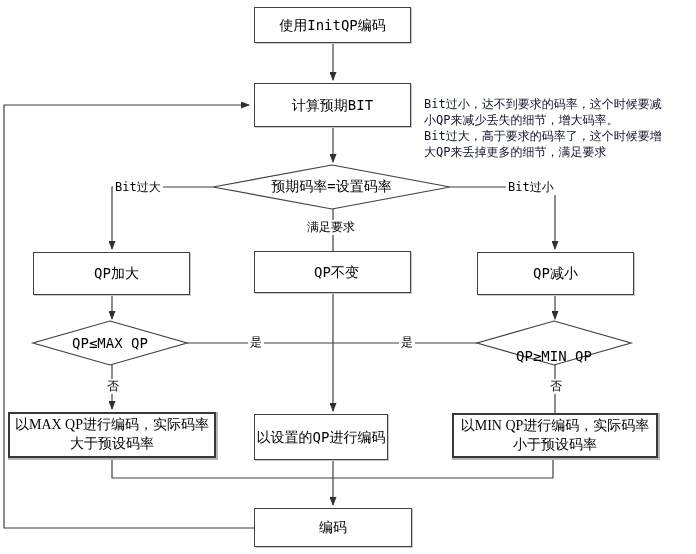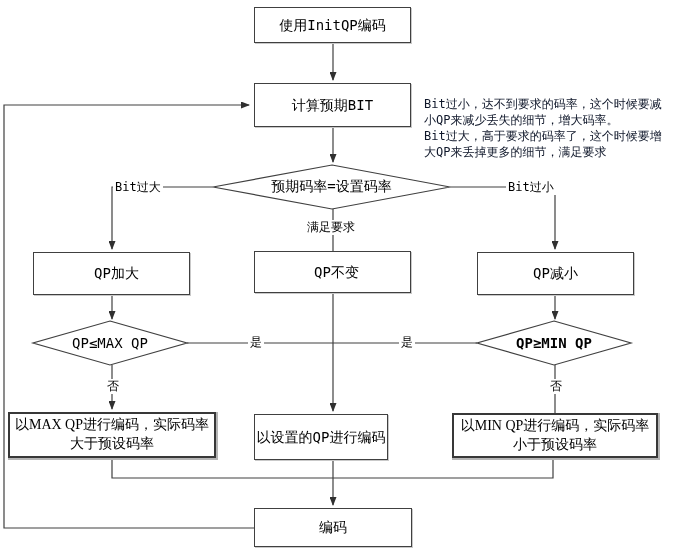--- a/index.html
+++ b/index.html
@@ -99,21 +99,21 @@
   <div class="box" style="left:254px;top:414px;width:134px;height:46px;">以设置的QP进行编码</div>
 
   <div class="box emph" style="left:452px;top:413px;width:206px;height:45px;">以MIN QP进行编码，实际码率小于预设码率</div>
 
   <div class="box" style="left:254px;top:508px;width:158px;height:39px;">编码</div>
 
   <div class="dtext" style="left:213px;top:165px;width:237px;height:44px;">预期码率=设置码率</div>
 
   <div class="dtext" style="left:33px;top:321px;width:154px;height:44px;">QP≤MAX QP</div>
 
-  <div class="dtext" style="left:477px;top:321px;width:154px;height:44px;font-weight:bold;">QP≥MIN QP</div>
+  <div class="dtext" style="left:477px;top:334px;width:154px;height:44px;">QP≥MIN QP</div>
 
   <div class="elabel" style="left:101px;top:180px;margin-left:12px;">Bit过大</div>
 
   <div class="elabel" style="left:506px;top:180px;">Bit过小</div>
 
   <div class="elabel" style="left:305px;top:220px;">满足要求</div>
 
   <div class="elabel" style="left:248px;top:335px;">是</div>
 
   <div class="elabel" style="left:399px;top:335px;">是</div>

